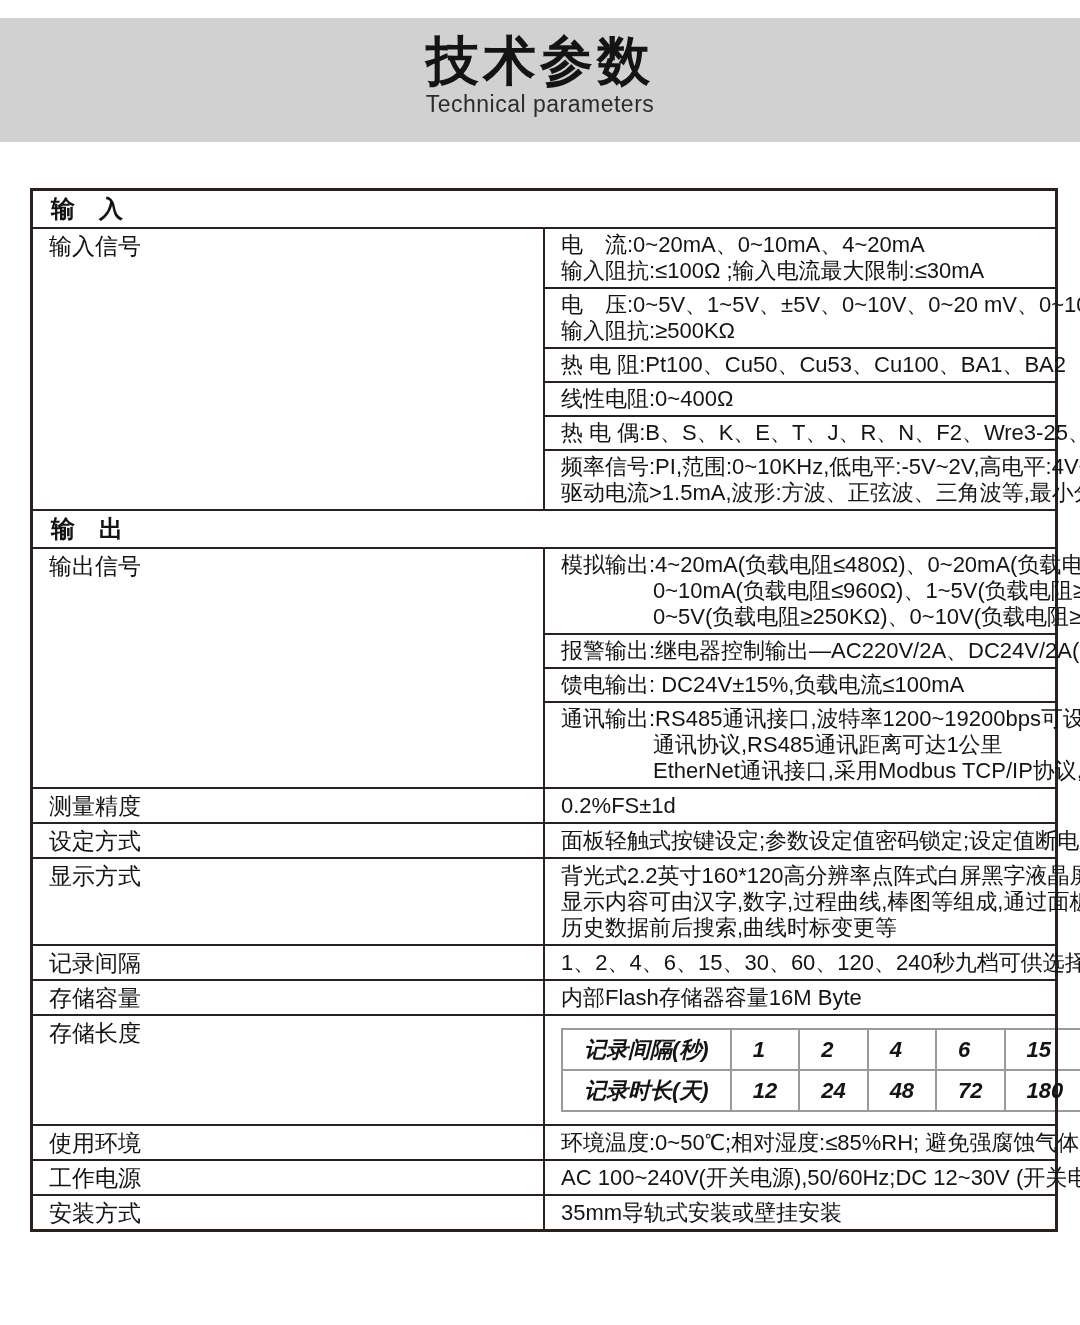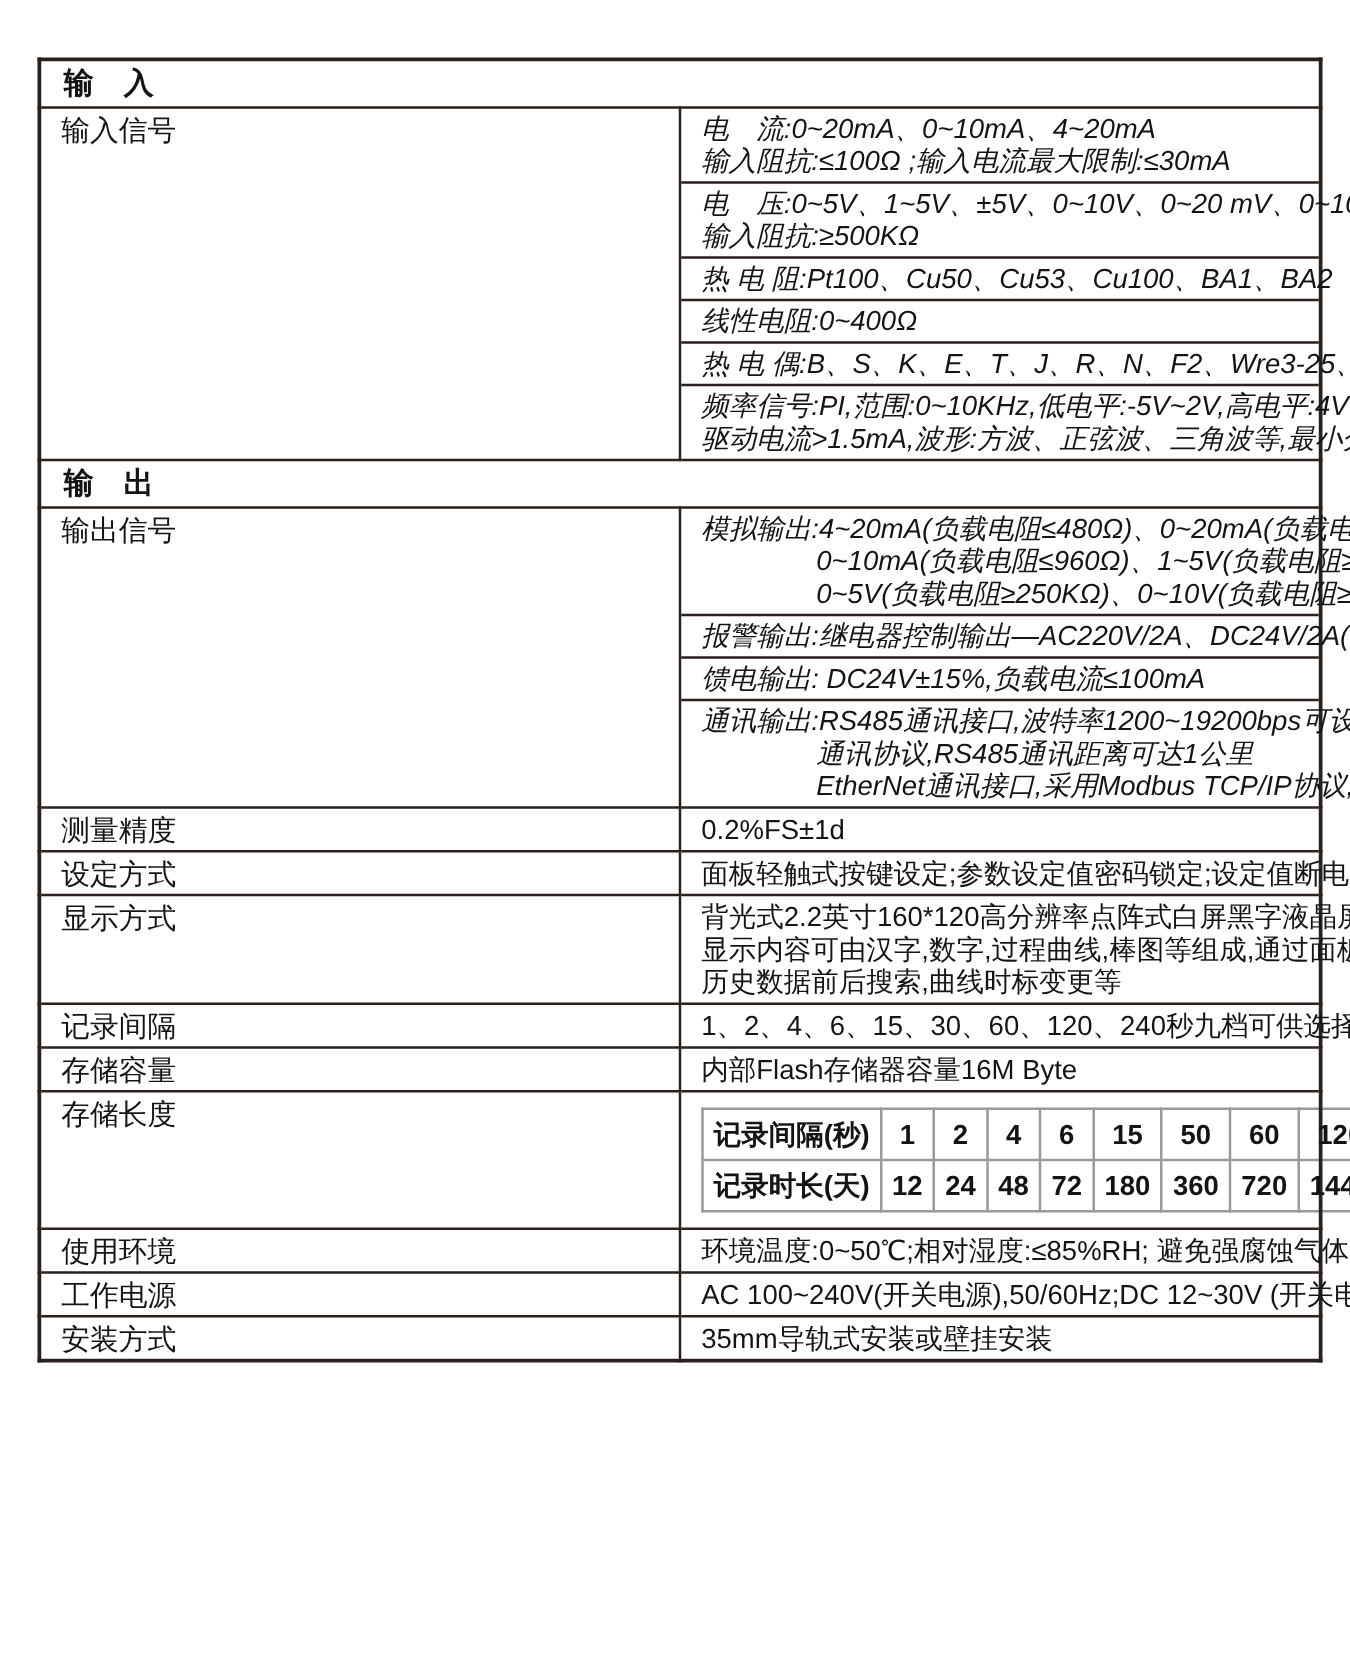--- a/index.html
+++ b/index.html
@@ -20,44 +20,48 @@
   .subtitle{font-size:23px;color:#2c2c2c;margin-top:1px;letter-spacing:.5px;}
 
   table.spec{
     border-collapse:collapse;margin:46px 0 0 30px;width:1028px;
     font-size:22px;border:3px solid var(--table-border);table-layout:fixed;
   }
   .spec td{border:2px solid var(--table-border);vertical-align:top;}
   .spec tr.section td{padding:4px 0 4px 18px;font-size:24px;line-height:28px;font-weight:700;}
   .spec td.lbl{width:140px;padding:4px 0 3px 16px;font-size:23px;line-height:26px;}
   .spec td.content{padding:0;}
-  .grp{border-bottom:2px solid var(--table-border);padding:3px 8px 3px 16px;font-style:italic;}
+  .grp{border-bottom:2px solid var(--table-border);padding:3px 8px 3px 16px;}
   .grp:last-child{border-bottom:none;}
   .line{line-height:26px;white-space:nowrap;}
   .indent{padding-left:92px;}
   .spec td.val{padding:4px 8px 3px 16px;}
 
   table.mini{
     border-collapse:collapse;margin:12px 0 12px 16px;
     font-size:22px;font-weight:bold;
   }
   .mini td{
-    border:2px solid var(--mini-border);text-align:center;
-    height:41px;vertical-align:middle;padding:0 8px;white-space:nowrap;
+    border:2px solid var(--mini-border);text-align:left;
+    height:41px;vertical-align:middle;padding:0 21px;white-space:nowrap;font-style:italic;
   }
   .mini td.mlabel{width:152px;}
   .mini td.c1,.mini td.c2,.mini td.c3,.mini td.c4{width:62px;}
   .mini td.c5,.mini td.c6,.mini td.c7{width:70px;}
   .mini td.c8,.mini td.c9{width:84px;}
 </style>
 </head>
 <body>
 
 <div class="page">
 
+  <div class="title-band">
+    <div class="title">技术参数</div>
+    <div class="subtitle">Technical parameters</div>
+  </div>
 
   <table class="spec">
 
     <tbody>
         <tr class="section">
       <td colspan="2">输　入</td>
     </tr>
     <tr>
       <td class="lbl">输入信号</td>
       <td class="content">

